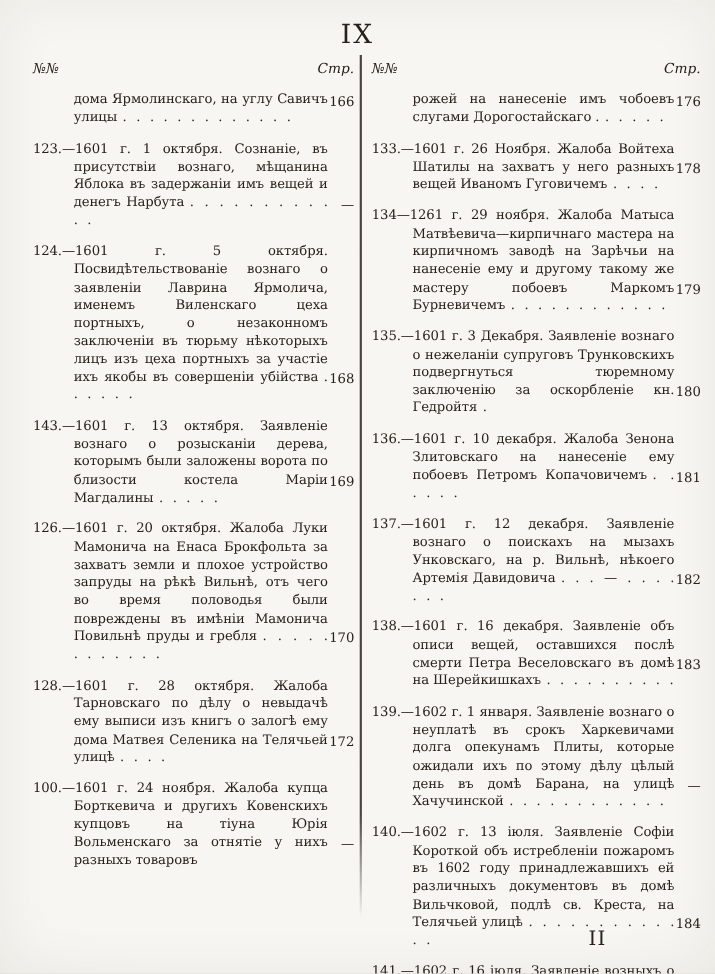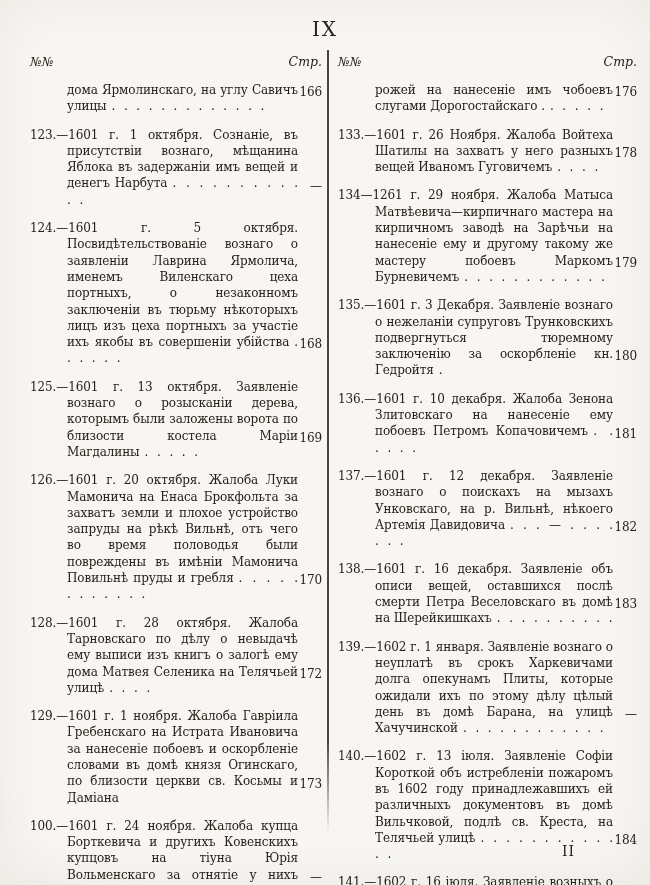--- a/index.html
+++ b/index.html
@@ -9,21 +9,21 @@
     font-family:"DejaVu Serif", serif;
   }
   .sheet {
     position:relative; width:650px; height:885px;
     background: radial-gradient(130% 105% at 50% 42%, var(--paper, #f7f6f2) 58%, #edece7 100%);
     box-shadow: inset 0 0 50px rgba(40,35,25,0.06);
     color: var(--ink, #262019);
   }
   .numeral {
     position:absolute; top:17px; left:0; right:0;
-    text-align:center; font-size:20px; letter-spacing:2px;
+    text-align:center; font-size:24px; letter-spacing:2px;
   }
   .divider {
     position:absolute; left:327px; top:50px; width:2px; height:784px;
     background: linear-gradient(var(--rule,#4a4540) 0%, var(--rule,#4a4540) 88%, rgba(74,69,64,0) 100%);
   }
   .col { position:absolute; top:50px; font-size:12px; line-height:16.3px; letter-spacing:-0.1px; }
   .col.left  { left:30px;  width:292px; }
   .col.right { left:338px; width:299px; }
   .colhead {
     display:flex; justify-content:space-between; align-items:flex-end;
@@ -38,43 +38,42 @@
     margin-top:12px;
   }
   .entry.cont { text-indent:0; }
   .entry .dots { padding-left:5px; word-spacing:5px; }
   .entry .page {
     position:absolute; right:0; bottom:14px; width:24px;
     text-align:right; text-indent:0;
   }
   .signature {
     position:absolute; left:535px; top:843px; width:40px;
-    text-align:right; font-size:14px; letter-spacing:1px;
+    text-align:left; font-size:18px; letter-spacing:1px;
   }
 </style>
 </head>
 <body>
 
 <div class="sheet" style="--ink: #27211a; --paper: #f7f6f2; --rule: #4a4540;">
   <div class="numeral">IX</div>
   <div class="divider"></div>
 
   <div class="col left">
     <div class="colhead">
       <span>№№</span>
       <span>Стр.</span>
     </div>
     <div>
         <div class="entry cont"><span class="num"></span><span class="body">дома Ярмолинскаго, на углу Савичъ улицы</span><span class="dots">. . . . . . . . . . . . .</span><span class="page">166</span></div>
         <div class="entry"><span class="num">123.</span><span class="body">—1601 г. 1 октября. Сознаніе, въ присутствіи вознаго, мѣщанина Яблока въ задержаніи имъ вещей и денегъ Нарбута</span><span class="dots">. . . . . . . . . . . .</span><span class="page">—</span></div>
         <div class="entry"><span class="num">124.</span><span class="body">—1601 г. 5 октября. Посвидѣтельствованіе вознаго о заявленіи Лаврина Ярмолича, именемъ Виленскаго цеха портныхъ, о незаконномъ заключеніи въ тюрьму нѣкоторыхъ лицъ изъ цеха портныхъ за участіе ихъ якобы въ совершеніи убійства</span><span class="dots">. . . . . .</span><span class="page">168</span></div>
-        <div class="entry"><span class="num">125.</span><span class="body">—1601 г. 13 октября. Заявленіе вознаго о розысканіи дерева, которымъ были заложены ворота по близости костела Маріи Магдалины</span><span class="dots">. . . . .</span><span class="page">169</span></div>
+        <div class="entry"><span class="num">143.</span><span class="body">—1601 г. 13 октября. Заявленіе вознаго о розысканіи дерева, которымъ были заложены ворота по близости костела Маріи Магдалины</span><span class="dots">. . . . .</span><span class="page">169</span></div>
         <div class="entry"><span class="num">126.</span><span class="body">—1601 г. 20 октября. Жалоба Луки Мамонича на Енаса Брокфольта за захватъ земли и плохое устройство запруды на рѣкѣ Вильнѣ, отъ чего во время половодья были повреждены въ имѣніи Мамонича Повильнѣ пруды и гребля</span><span class="dots">. . . . . . . . . . . .</span><span class="page">170</span></div>
         <div class="entry"><span class="num">128.</span><span class="body">—1601 г. 28 октября. Жалоба Тарновскаго по дѣлу о невыдачѣ ему выписи изъ книгъ о залогѣ ему дома Матвея Селеника на Телячьей улицѣ</span><span class="dots">. . . .</span><span class="page">172</span></div>
-        <div class="entry"><span class="num">129.</span><span class="body">—1601 г. 1 ноября. Жалоба Гавріила Гребенскаго на Истрата Ивановича за нанесеніе побоевъ и оскорбленіе словами въ домѣ князя Огинскаго, по близости церкви св. Косьмы и Даміана</span><span class="dots"></span><span class="page">173</span></div>
         <div class="entry"><span class="num">100.</span><span class="body">—1601 г. 24 ноября. Жалоба купца Борткевича и другихъ Ковенскихъ купцовъ на тіуна Юрія Вольменскаго за отнятіе у нихъ разныхъ товаровъ</span><span class="dots"></span><span class="page">—</span></div>
       </div>
   </div>
 
   <div class="col right">
     <div class="colhead">
       <span>№№</span>
       <span>Стр.</span>
     </div>
     <div>

